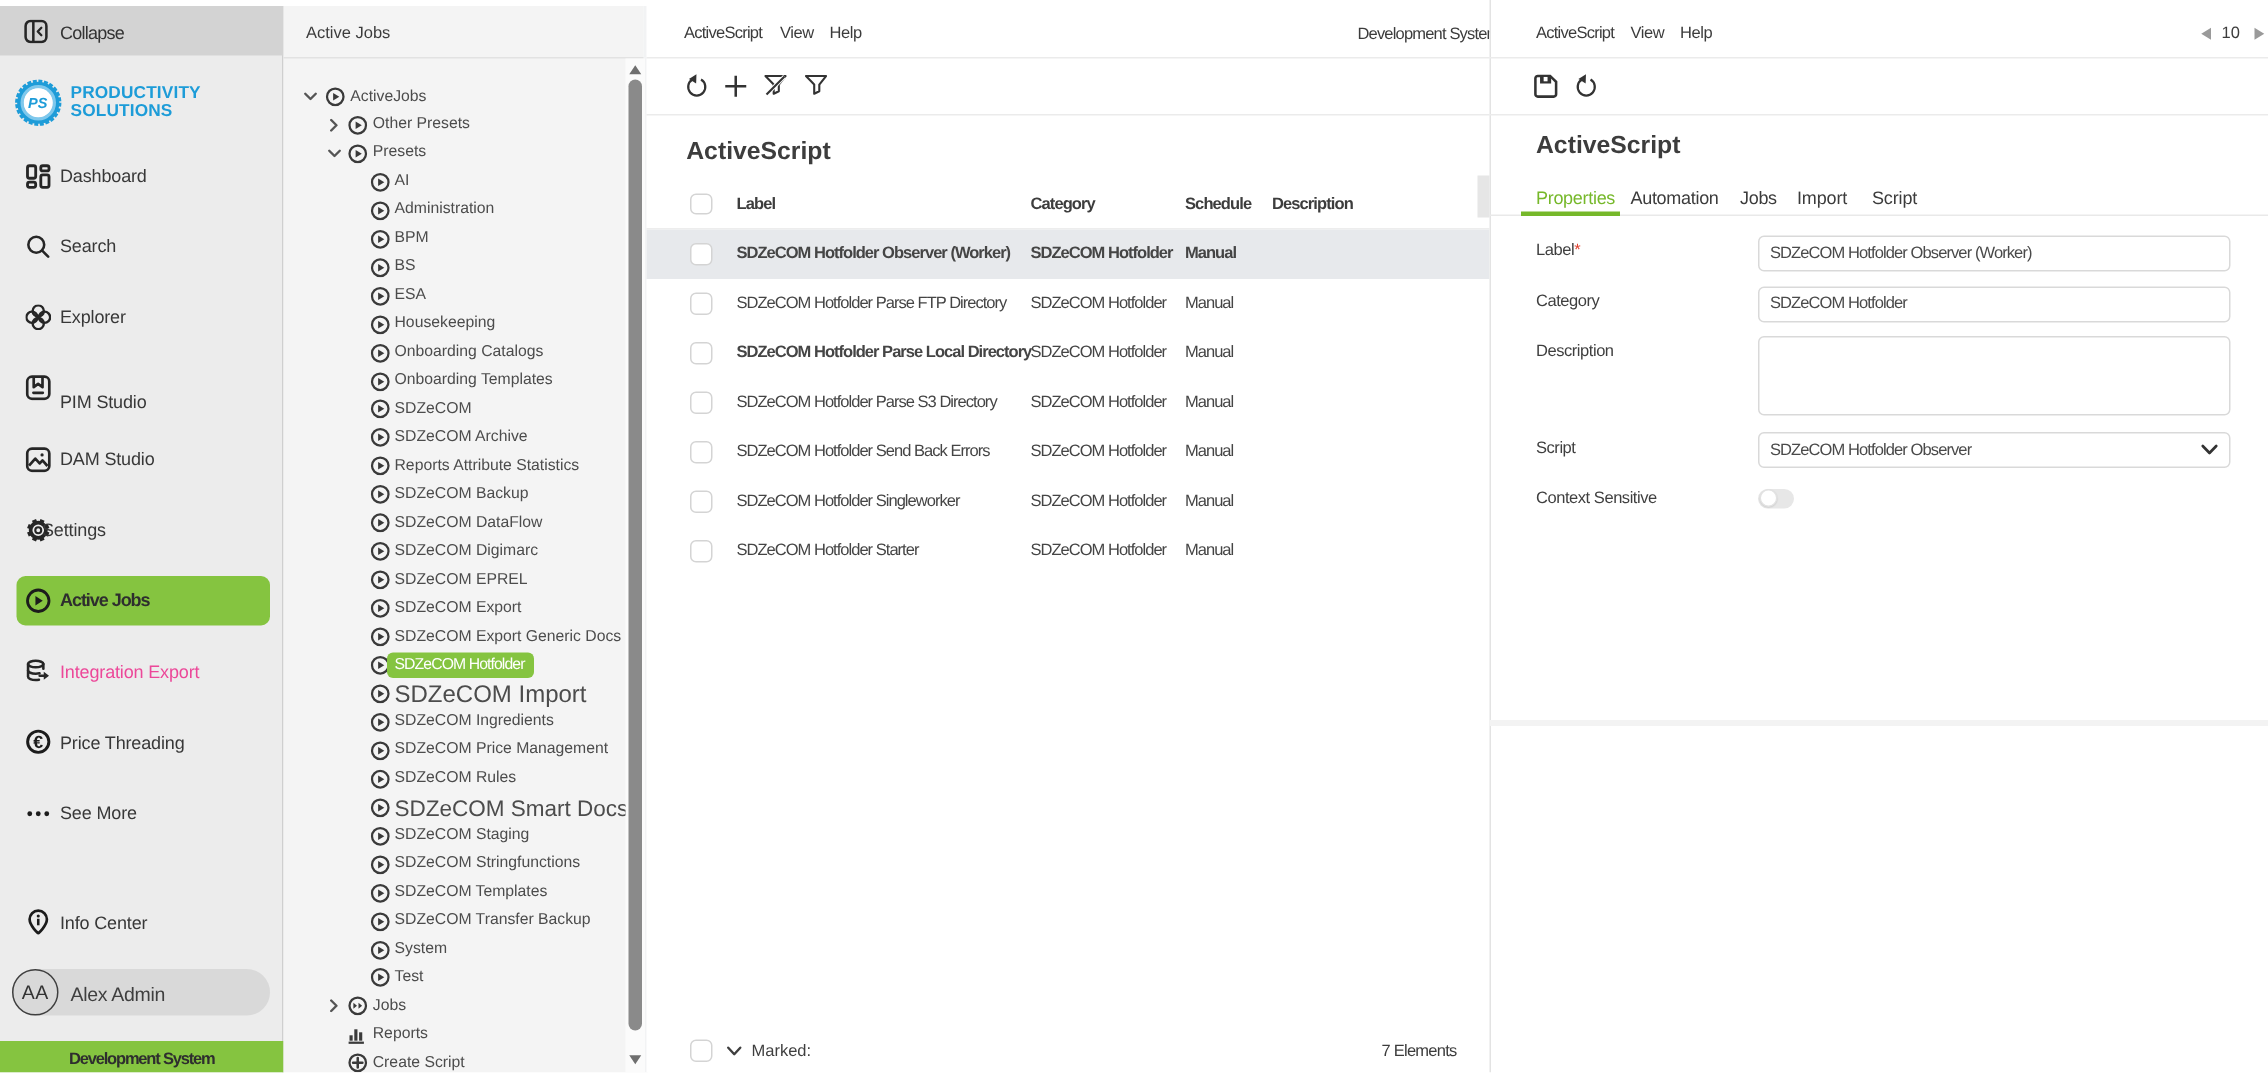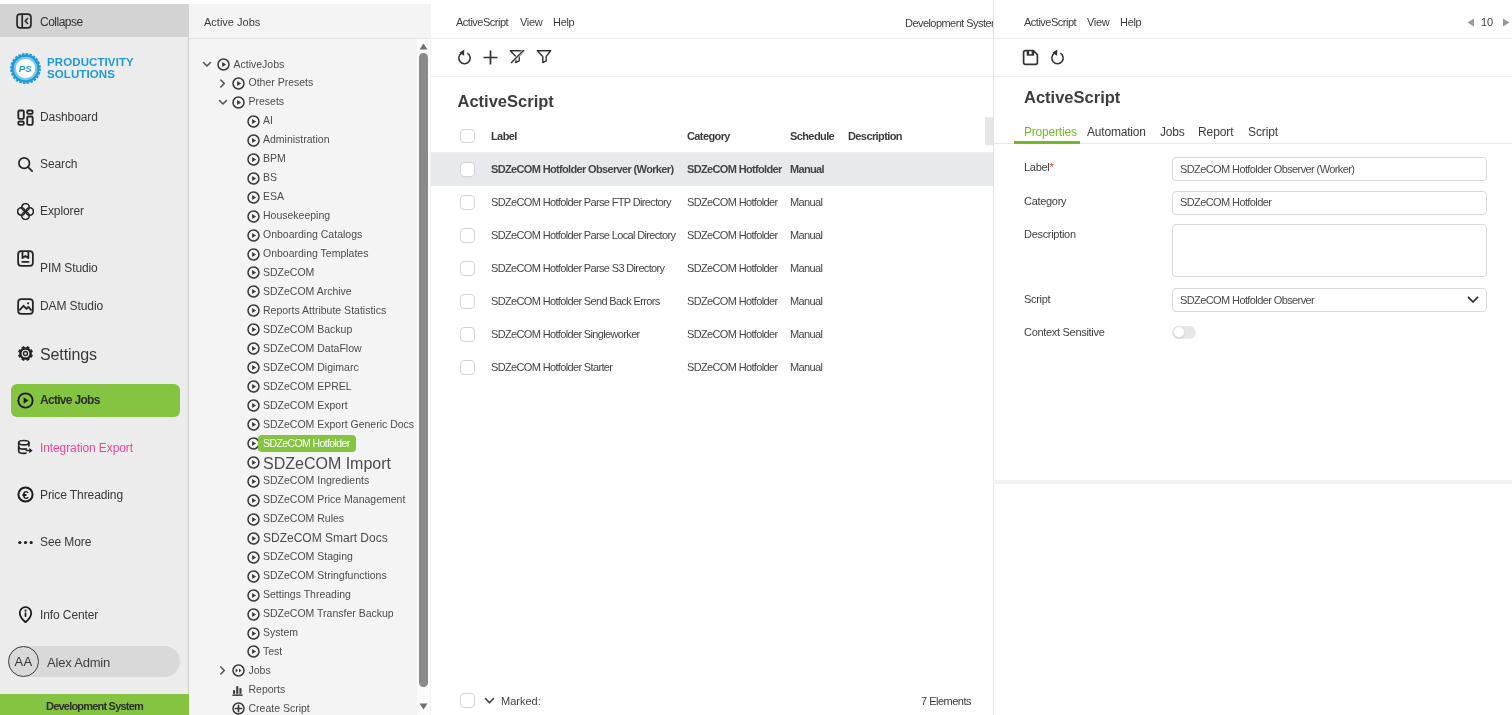--- a/index.html
+++ b/index.html
@@ -78,21 +78,21 @@
         <line x1="7.09" y1="13.62" x2="5.98" y2="16.30" stroke-width="3.1"></line>
         <line x1="4.38" y1="10.91" x2="1.70" y2="12.02" stroke-width="3.1"></line>
         <line x1="4.38" y1="7.09" x2="1.70" y2="5.98" stroke-width="3.1"></line>
         <line x1="7.09" y1="4.38" x2="5.98" y2="1.70" stroke-width="3.1"></line>
         <line x1="10.91" y1="4.38" x2="12.02" y2="1.70" stroke-width="3.1"></line>
         <line x1="13.62" y1="7.09" x2="16.30" y2="5.98" stroke-width="3.1"></line>
         <circle cx="9" cy="9" r="5.4" stroke-width="2.6"></circle>
         <circle cx="9" cy="9" r="2.1" stroke-width="1.5"></circle>
       </g>
     </svg>
-<div class="abs txt" style="left:40px;top:346px;font-size:16px;letter-spacing:-0.1px;color:#383838;">Settings</div>
+<div class="abs txt" style="left:28px;top:346px;font-size:12px;letter-spacing:-0.1px;color:#383838;">Settings</div>
 <div class="abs" style="left:11px;top:384px;width:169px;height:33px;background:#85c440;border-radius:6px;"></div>
 <svg class="abs" style="left:17px;top:391.5px;" width="17" height="17" viewBox="0 0 18 18">
       <g>
         <circle cx="9" cy="9" r="7.6" fill="none" stroke="#1c1c1c" stroke-width="2"></circle>
 <path d="M7 5.6 L12.2 9 L7 12.4 Z" fill="#1c1c1c"></path>
       </g>
     </svg>
 <div class="abs txt" style="left:40px;top:393px;font-size:12px;letter-spacing:-0.7px;font-weight:bold;color:#2e2e2e;">Active Jobs</div>
 <svg class="abs" style="left:17px;top:439.0px;" width="17" height="17" viewBox="0 0 18 18">
       <g fill="none" stroke="#262626" stroke-width="1.8" stroke-linecap="round">
@@ -269,36 +269,36 @@
 <div class="abs txt" style="left:263px;top:493.34999999999997px;font-size:10.5px;color:#4c4c4c;">SDZeCOM Price Management</div>
 <svg class="abs" style="left:246.5px;top:512.8px;" width="13" height="13" viewBox="0 0 13 13">
       <circle cx="6.5" cy="6.5" r="5.5" fill="none" stroke="#3a3a3a" stroke-width="1.5"></circle>
       <path d="M5.1 4 L9.2 6.5 L5.1 9 Z" fill="#3a3a3a"></path>
     </svg>
 <div class="abs txt" style="left:263px;top:512.3px;font-size:10.5px;color:#4c4c4c;">SDZeCOM Rules</div>
 <svg class="abs" style="left:246.5px;top:531.75px;" width="13" height="13" viewBox="0 0 13 13">
       <circle cx="6.5" cy="6.5" r="5.5" fill="none" stroke="#3a3a3a" stroke-width="1.5"></circle>
       <path d="M5.1 4 L9.2 6.5 L5.1 9 Z" fill="#3a3a3a"></path>
     </svg>
-<div class="abs txt" style="left:263px;top:531.25px;font-size:12px;color:#4c4c4c;">SDZeCOM Smart Docs</div>
+<div class="abs txt" style="left:263px;top:531.25px;font-size:15px;color:#4c4c4c;">SDZeCOM Smart Docs</div>
 <svg class="abs" style="left:246.5px;top:550.7px;" width="13" height="13" viewBox="0 0 13 13">
       <circle cx="6.5" cy="6.5" r="5.5" fill="none" stroke="#3a3a3a" stroke-width="1.5"></circle>
       <path d="M5.1 4 L9.2 6.5 L5.1 9 Z" fill="#3a3a3a"></path>
     </svg>
 <div class="abs txt" style="left:263px;top:550.2px;font-size:10.5px;color:#4c4c4c;">SDZeCOM Staging</div>
 <svg class="abs" style="left:246.5px;top:569.65px;" width="13" height="13" viewBox="0 0 13 13">
       <circle cx="6.5" cy="6.5" r="5.5" fill="none" stroke="#3a3a3a" stroke-width="1.5"></circle>
       <path d="M5.1 4 L9.2 6.5 L5.1 9 Z" fill="#3a3a3a"></path>
     </svg>
 <div class="abs txt" style="left:263px;top:569.15px;font-size:10.5px;color:#4c4c4c;">SDZeCOM Stringfunctions</div>
 <svg class="abs" style="left:246.5px;top:588.6px;" width="13" height="13" viewBox="0 0 13 13">
       <circle cx="6.5" cy="6.5" r="5.5" fill="none" stroke="#3a3a3a" stroke-width="1.5"></circle>
       <path d="M5.1 4 L9.2 6.5 L5.1 9 Z" fill="#3a3a3a"></path>
     </svg>
-<div class="abs txt" style="left:263px;top:588.1px;font-size:10.5px;color:#4c4c4c;">Settings Threading</div>
+<div class="abs txt" style="left:263px;top:588.1px;font-size:10.5px;color:#4c4c4c;">SDZeCOM Templates</div>
 <svg class="abs" style="left:246.5px;top:607.55px;" width="13" height="13" viewBox="0 0 13 13">
       <circle cx="6.5" cy="6.5" r="5.5" fill="none" stroke="#3a3a3a" stroke-width="1.5"></circle>
       <path d="M5.1 4 L9.2 6.5 L5.1 9 Z" fill="#3a3a3a"></path>
     </svg>
 <div class="abs txt" style="left:263px;top:607.05px;font-size:10.5px;color:#4c4c4c;">SDZeCOM Transfer Backup</div>
 <svg class="abs" style="left:246.5px;top:626.5px;" width="13" height="13" viewBox="0 0 13 13">
       <circle cx="6.5" cy="6.5" r="5.5" fill="none" stroke="#3a3a3a" stroke-width="1.5"></circle>
       <path d="M5.1 4 L9.2 6.5 L5.1 9 Z" fill="#3a3a3a"></path>
     </svg>
 <div class="abs txt" style="left:263px;top:626.0px;font-size:10.5px;color:#4c4c4c;">System</div>
@@ -370,21 +370,21 @@
 <div class="abs" style="left:431px;top:153px;width:562px;height:33px;background:#e7e9ec;"></div>
 <div class="abs" style="left:460px;top:162.0px;width:14.5px;height:14.5px;background:#fff;border:1px solid #d4d4d4;border-radius:4px;"></div>
 <div class="abs txt" style="left:491px;top:162.5px;font-size:11px;letter-spacing:-0.65px;font-weight:bold;color:#454545;">SDZeCOM Hotfolder Observer (Worker)</div>
 <div class="abs txt" style="left:687px;top:162.5px;font-size:11px;letter-spacing:-0.65px;font-weight:bold;color:#454545;">SDZeCOM Hotfolder</div>
 <div class="abs txt" style="left:790px;top:162.5px;font-size:11px;letter-spacing:-0.65px;font-weight:bold;color:#454545;">Manual</div>
 <div class="abs" style="left:460px;top:195.0px;width:14.5px;height:14.5px;background:#fff;border:1px solid #d4d4d4;border-radius:4px;"></div>
 <div class="abs txt" style="left:491px;top:195.5px;font-size:11px;letter-spacing:-0.65px;font-weight:normal;color:#454545;">SDZeCOM Hotfolder Parse FTP Directory</div>
 <div class="abs txt" style="left:687px;top:195.5px;font-size:11px;letter-spacing:-0.65px;font-weight:normal;color:#454545;">SDZeCOM Hotfolder</div>
 <div class="abs txt" style="left:790px;top:195.5px;font-size:11px;letter-spacing:-0.65px;font-weight:normal;color:#454545;">Manual</div>
 <div class="abs" style="left:460px;top:228.0px;width:14.5px;height:14.5px;background:#fff;border:1px solid #d4d4d4;border-radius:4px;"></div>
-<div class="abs txt" style="left:491px;top:228.5px;font-size:11px;letter-spacing:-0.65px;font-weight:normal;color:#454545;">SDZeCOM Hotfolder Parse Local Directory</div>
+<div class="abs txt" style="left:491px;top:228.5px;font-size:11px;letter-spacing:-0.65px;font-weight:bold;color:#454545;">SDZeCOM Hotfolder Parse Local Directory</div>
 <div class="abs txt" style="left:687px;top:228.5px;font-size:11px;letter-spacing:-0.65px;font-weight:normal;color:#454545;">SDZeCOM Hotfolder</div>
 <div class="abs txt" style="left:790px;top:228.5px;font-size:11px;letter-spacing:-0.65px;font-weight:normal;color:#454545;">Manual</div>
 <div class="abs" style="left:460px;top:261.0px;width:14.5px;height:14.5px;background:#fff;border:1px solid #d4d4d4;border-radius:4px;"></div>
 <div class="abs txt" style="left:491px;top:261.5px;font-size:11px;letter-spacing:-0.65px;font-weight:normal;color:#454545;">SDZeCOM Hotfolder Parse S3 Directory</div>
 <div class="abs txt" style="left:687px;top:261.5px;font-size:11px;letter-spacing:-0.65px;font-weight:normal;color:#454545;">SDZeCOM Hotfolder</div>
 <div class="abs txt" style="left:790px;top:261.5px;font-size:11px;letter-spacing:-0.65px;font-weight:normal;color:#454545;">Manual</div>
 <div class="abs" style="left:460px;top:294.0px;width:14.5px;height:14.5px;background:#fff;border:1px solid #d4d4d4;border-radius:4px;"></div>
 <div class="abs txt" style="left:491px;top:294.5px;font-size:11px;letter-spacing:-0.65px;font-weight:normal;color:#454545;">SDZeCOM Hotfolder Send Back Errors</div>
 <div class="abs txt" style="left:687px;top:294.5px;font-size:11px;letter-spacing:-0.65px;font-weight:normal;color:#454545;">SDZeCOM Hotfolder</div>
 <div class="abs txt" style="left:790px;top:294.5px;font-size:11px;letter-spacing:-0.65px;font-weight:normal;color:#454545;">Manual</div>
@@ -426,21 +426,21 @@
       </g>
 <path d="M8.3 0.5 L3.3 3.7 L8.1 6.7 Z" fill="#333"></path>
     </svg>
 <div class="abs" style="left:993px;top:76px;width:519px;height:1px;background:#ebebeb;"></div>
 <div class="abs txt" style="left:1024px;top:88px;font-size:16.5px;font-weight:bold;color:#3d3d3d;">ActiveScript</div>
 <div class="abs" style="left:993px;top:143px;width:519px;height:1px;background:#e9e9e9;"></div>
 <div class="abs txt" style="left:1024px;top:125px;font-size:12px;letter-spacing:-0.2px;color:#76b82a;">Properties</div>
 <div class="abs" style="left:1014px;top:141px;width:66px;height:3px;background:#76b82a;"></div>
 <div class="abs txt" style="left:1087px;top:125px;font-size:12px;letter-spacing:-0.2px;color:#3c3c3c;">Automation</div>
 <div class="abs txt" style="left:1160px;top:125px;font-size:12px;letter-spacing:-0.2px;color:#3c3c3c;">Jobs</div>
-<div class="abs txt" style="left:1198px;top:125px;font-size:12px;letter-spacing:-0.1px;color:#3c3c3c;">Report</div>
+<div class="abs txt" style="left:1198px;top:125px;font-size:12px;letter-spacing:-0.1px;color:#3c3c3c;">Import</div>
 <div class="abs txt" style="left:1248px;top:125px;font-size:12px;letter-spacing:-0.1px;color:#3c3c3c;">Script</div>
 <div class="abs txt" style="left:1024px;top:161px;font-size:11px;letter-spacing:-0.3px;color:#3f3f3f;">Label<span style="color:#e03e2d;">*</span></div>
 <div class="abs" style="left:1171.5px;top:157px;width:315.5px;height:24px;border:1px solid #d9d9d9;border-radius:4px;background:#fff;"></div>
 <div class="abs txt" style="left:1180px;top:162.5px;font-size:11px;letter-spacing:-0.6px;color:#4a4a4a;">SDZeCOM Hotfolder Observer (Worker)</div>
 <div class="abs txt" style="left:1024px;top:195px;font-size:11px;letter-spacing:-0.3px;color:#3f3f3f;">Category</div>
 <div class="abs" style="left:1171.5px;top:190.5px;width:315.5px;height:24px;border:1px solid #d9d9d9;border-radius:4px;background:#fff;"></div>
 <div class="abs txt" style="left:1180px;top:196px;font-size:11px;letter-spacing:-0.6px;color:#4a4a4a;">SDZeCOM Hotfolder</div>
 <div class="abs txt" style="left:1024px;top:228px;font-size:11px;letter-spacing:-0.3px;color:#3f3f3f;">Description</div>
 <div class="abs" style="left:1171.5px;top:224px;width:315.5px;height:53px;border:1px solid #d9d9d9;border-radius:4px;background:#fff;"></div>
 <div class="abs txt" style="left:1024px;top:293px;font-size:11px;letter-spacing:-0.3px;color:#3f3f3f;">Script</div>

